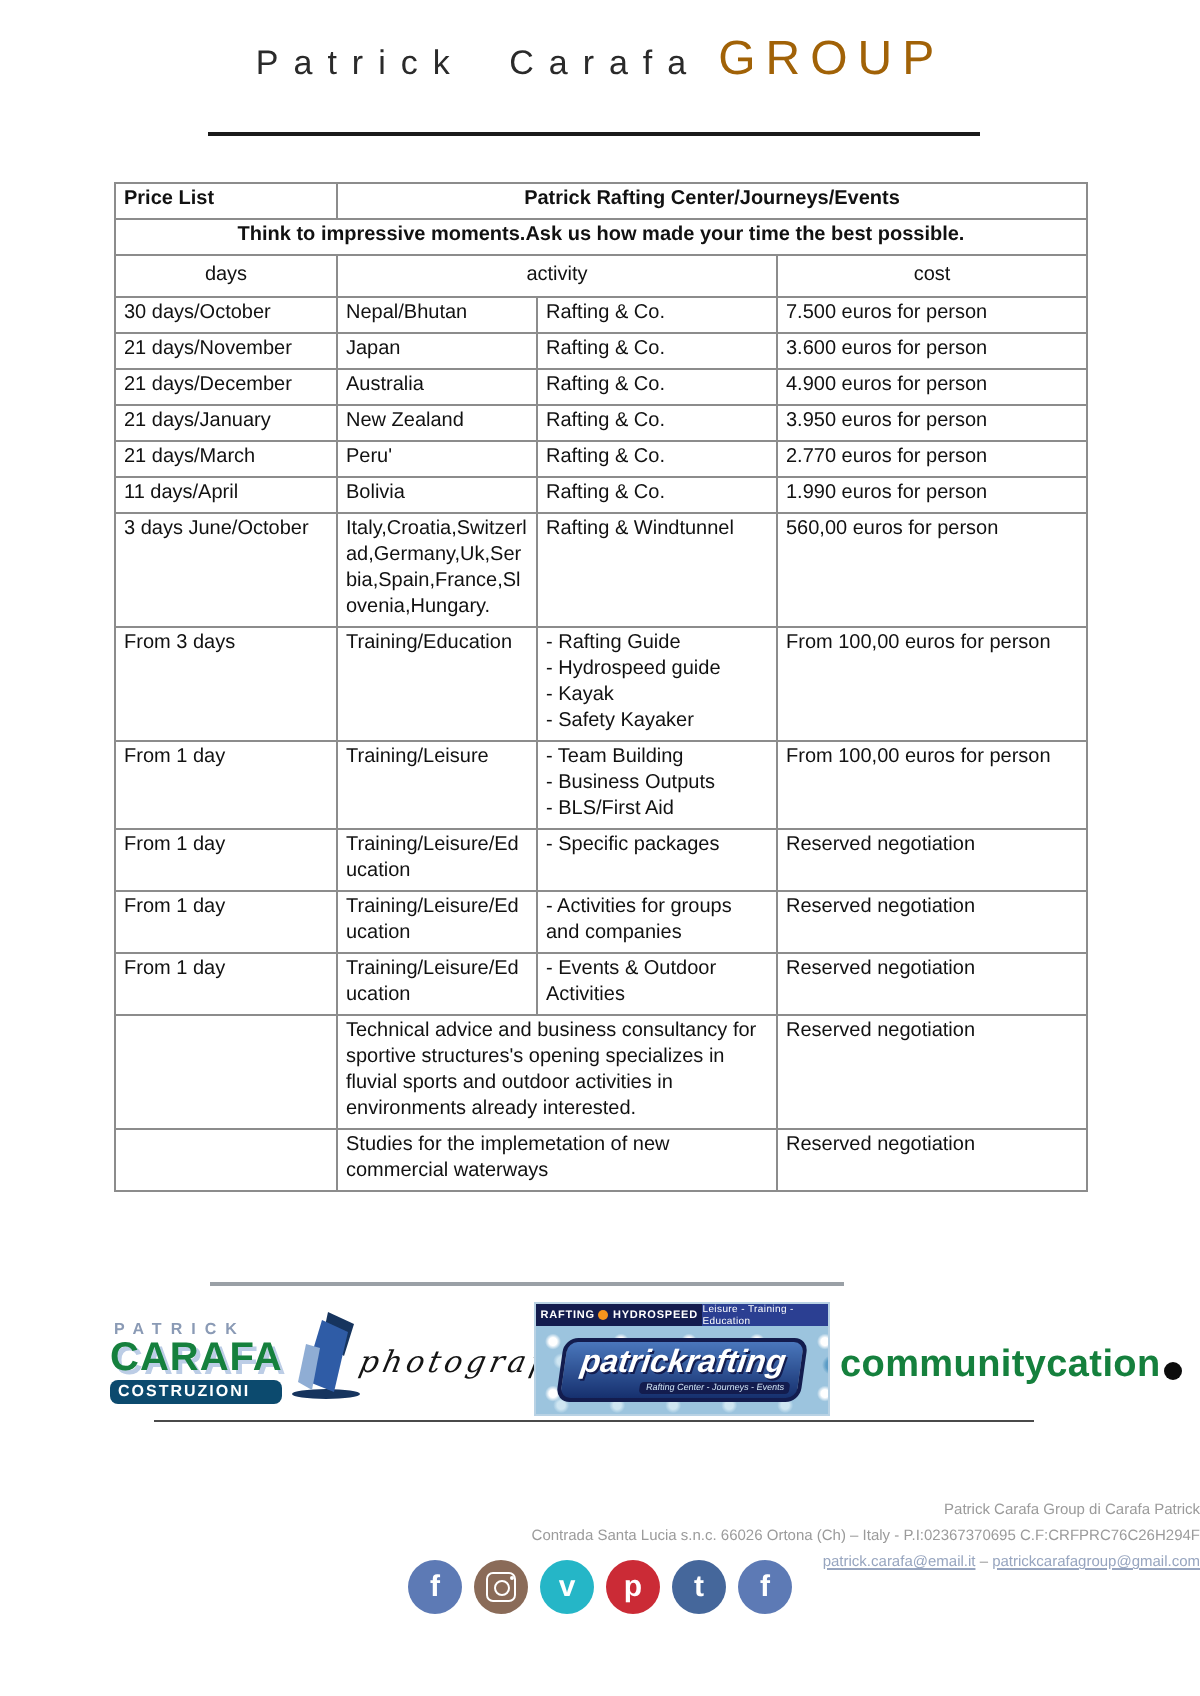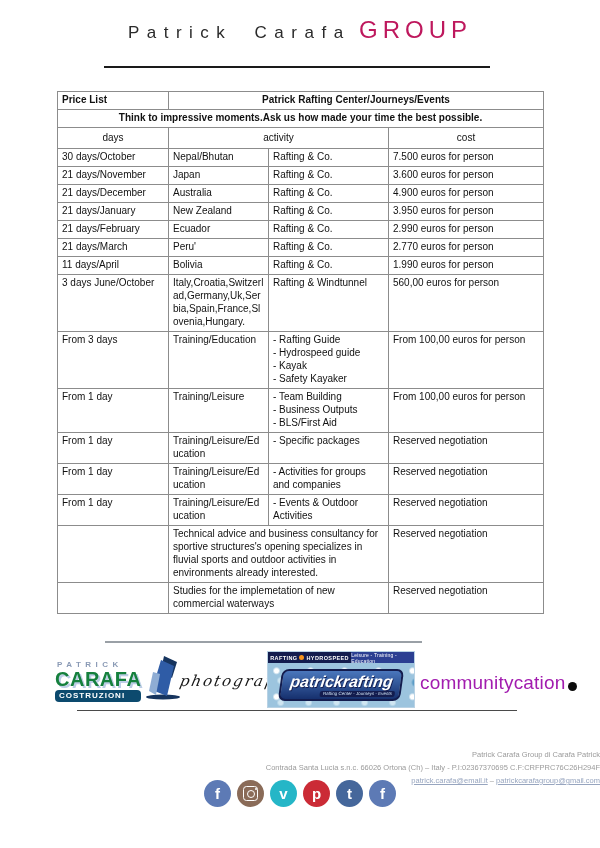--- a/index.html
+++ b/index.html
@@ -3,21 +3,21 @@
 <meta charset="utf-8">
 <style>
   html,body{margin:0;padding:0;}
   body{
     width:600px;height:848px;position:relative;background:#ffffff;
     font-family:"Liberation Sans", sans-serif;color:#111;overflow:hidden;
   }
   
   .title-row{position:absolute;top:16px;left:0;width:600px;text-align:center;white-space:nowrap;}
   .brand{font-size:17px;letter-spacing:7.5px;word-spacing:10px;color:#2a2a2a;vertical-align:baseline;}
-  .brand-suffix{font-size:24px;letter-spacing:5px;color:#be185d;margin-left:4px;vertical-align:baseline;text-align:center;}
+  .brand-suffix{font-size:24px;letter-spacing:5px;color:#a16207;margin-left:4px;vertical-align:baseline;text-align:center;}
   .title-rule{position:absolute;top:66px;left:104px;width:386px;height:2px;background:#1a1a1a;}
 
   
   table.price-table{
     position:absolute;top:91px;left:57px;width:486px;border-collapse:collapse;
     font-size:10px;line-height:13px;color:#111;table-layout:fixed;
   }
   .price-table td{border:1px solid #8c8c8c;padding:1px 4px 3px;vertical-align:top;}
   .price-table tr.hb td{font-weight:bold;}
   .price-table td.c{text-align:center;}
@@ -44,21 +44,21 @@
   .pr-band-right{background:#2b3f92;color:#fff;font-size:5px;flex:1;display:flex;align-items:center;justify-content:center;letter-spacing:0.2px;}
   .pr-main{position:relative;height:44px;display:flex;align-items:center;justify-content:center;
     background-color:#9cc4de;
     background-image:radial-gradient(circle at 25% 30%, #ffffff 2px, rgba(255,255,255,0) 4px),
                      radial-gradient(circle at 70% 65%, #5b9cc6 3px, rgba(91,156,198,0) 5px),
                      radial-gradient(circle at 45% 80%, #cfe6f2 2px, rgba(207,230,242,0) 4px);
     background-size:34px 26px, 40px 30px, 28px 22px;}
   .pr-wordbox{position:relative;border:2px solid #131c4e;border-radius:7px;background:linear-gradient(#4a77bc,#16306e);padding:2px 8px 8px;transform:skewX(-8deg);}
   .pr-word{font-style:italic;font-weight:bold;font-size:16px;color:#fff;white-space:nowrap;text-shadow:1px 1px 0 #131c4e;letter-spacing:0;}
   .pr-sub{position:absolute;right:4px;bottom:2px;background:#131c4e;color:#cfe3f4;font-size:4.5px;padding:0 3px 1px;border-radius:2px;white-space:nowrap;}
-  .logo-community{position:absolute;left:420px;top:24px;font-weight:normal;font-size:19px;letter-spacing:0.2px;color:#a21caf;white-space:nowrap;text-align:right;}
+  .logo-community{position:absolute;left:420px;top:24px;font-weight:bold;font-size:19px;letter-spacing:0.2px;color:#15803d;white-space:nowrap;text-align:right;}
   .cc-dot{display:inline-block;width:9px;height:9px;border-radius:50%;background:#0c0c0c;margin-left:2px;transform:translateY(2px);}
 
   
   .footer{position:absolute;top:748px;left:0;width:600px;text-align:right;font-size:7.5px;line-height:13px;color:#9b9b9b;}
   .flink{color:#97a5bf;text-decoration:underline;cursor:pointer;}
 
   
   .social{position:absolute;top:780px;left:0;width:600px;display:flex;justify-content:center;gap:6px;}
   .sc{width:27px;height:27px;border-radius:50%;display:flex;align-items:center;justify-content:center;color:#fff;font-weight:bold;font-size:15px;cursor:pointer;}
   .s-fb{background:#5d7ab5;}
@@ -118,26 +118,20 @@
     <td class="col3">Rafting &amp; Co.</td>
     <td>4.900 euros for person</td>
   </tr>
   <tr>
     <td>21 days/January</td>
     <td class="col2">New Zealand</td>
     <td class="col3">Rafting &amp; Co.</td>
     <td>3.950 euros for person</td>
   </tr>
   <tr>
-    <td>21 days/February</td>
-    <td class="col2">Ecuador</td>
-    <td class="col3">Rafting &amp; Co.</td>
-    <td>2.990 euros for person</td>
-  </tr>
-  <tr>
     <td>21 days/March</td>
     <td class="col2">Peru'</td>
     <td class="col3">Rafting &amp; Co.</td>
     <td>2.770 euros for person</td>
   </tr>
   <tr>
     <td>11 days/April</td>
     <td class="col2">Bolivia</td>
     <td class="col3">Rafting &amp; Co.</td>
     <td>1.990 euros for person</td>

